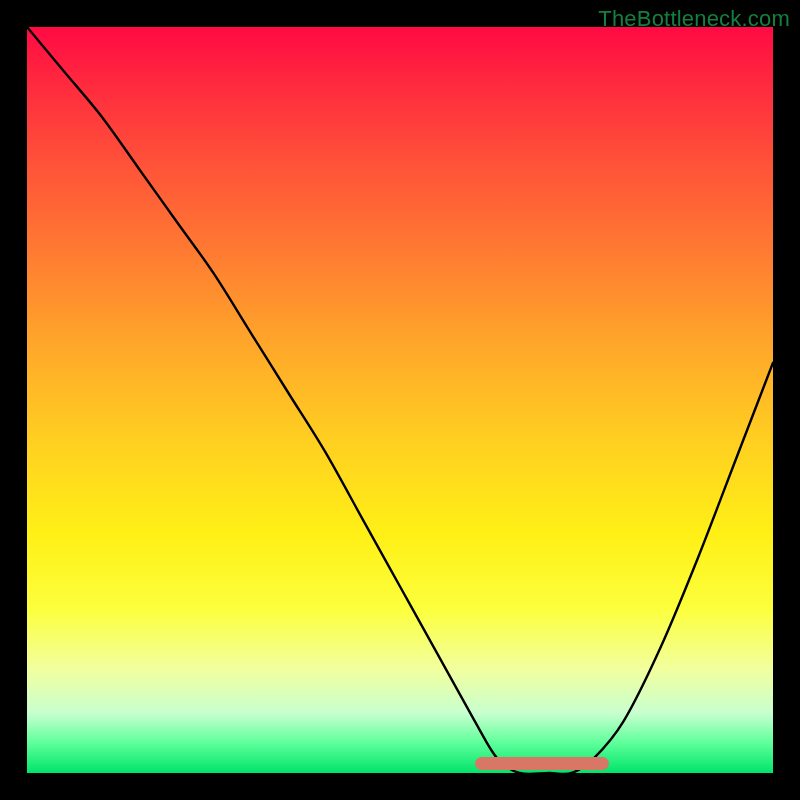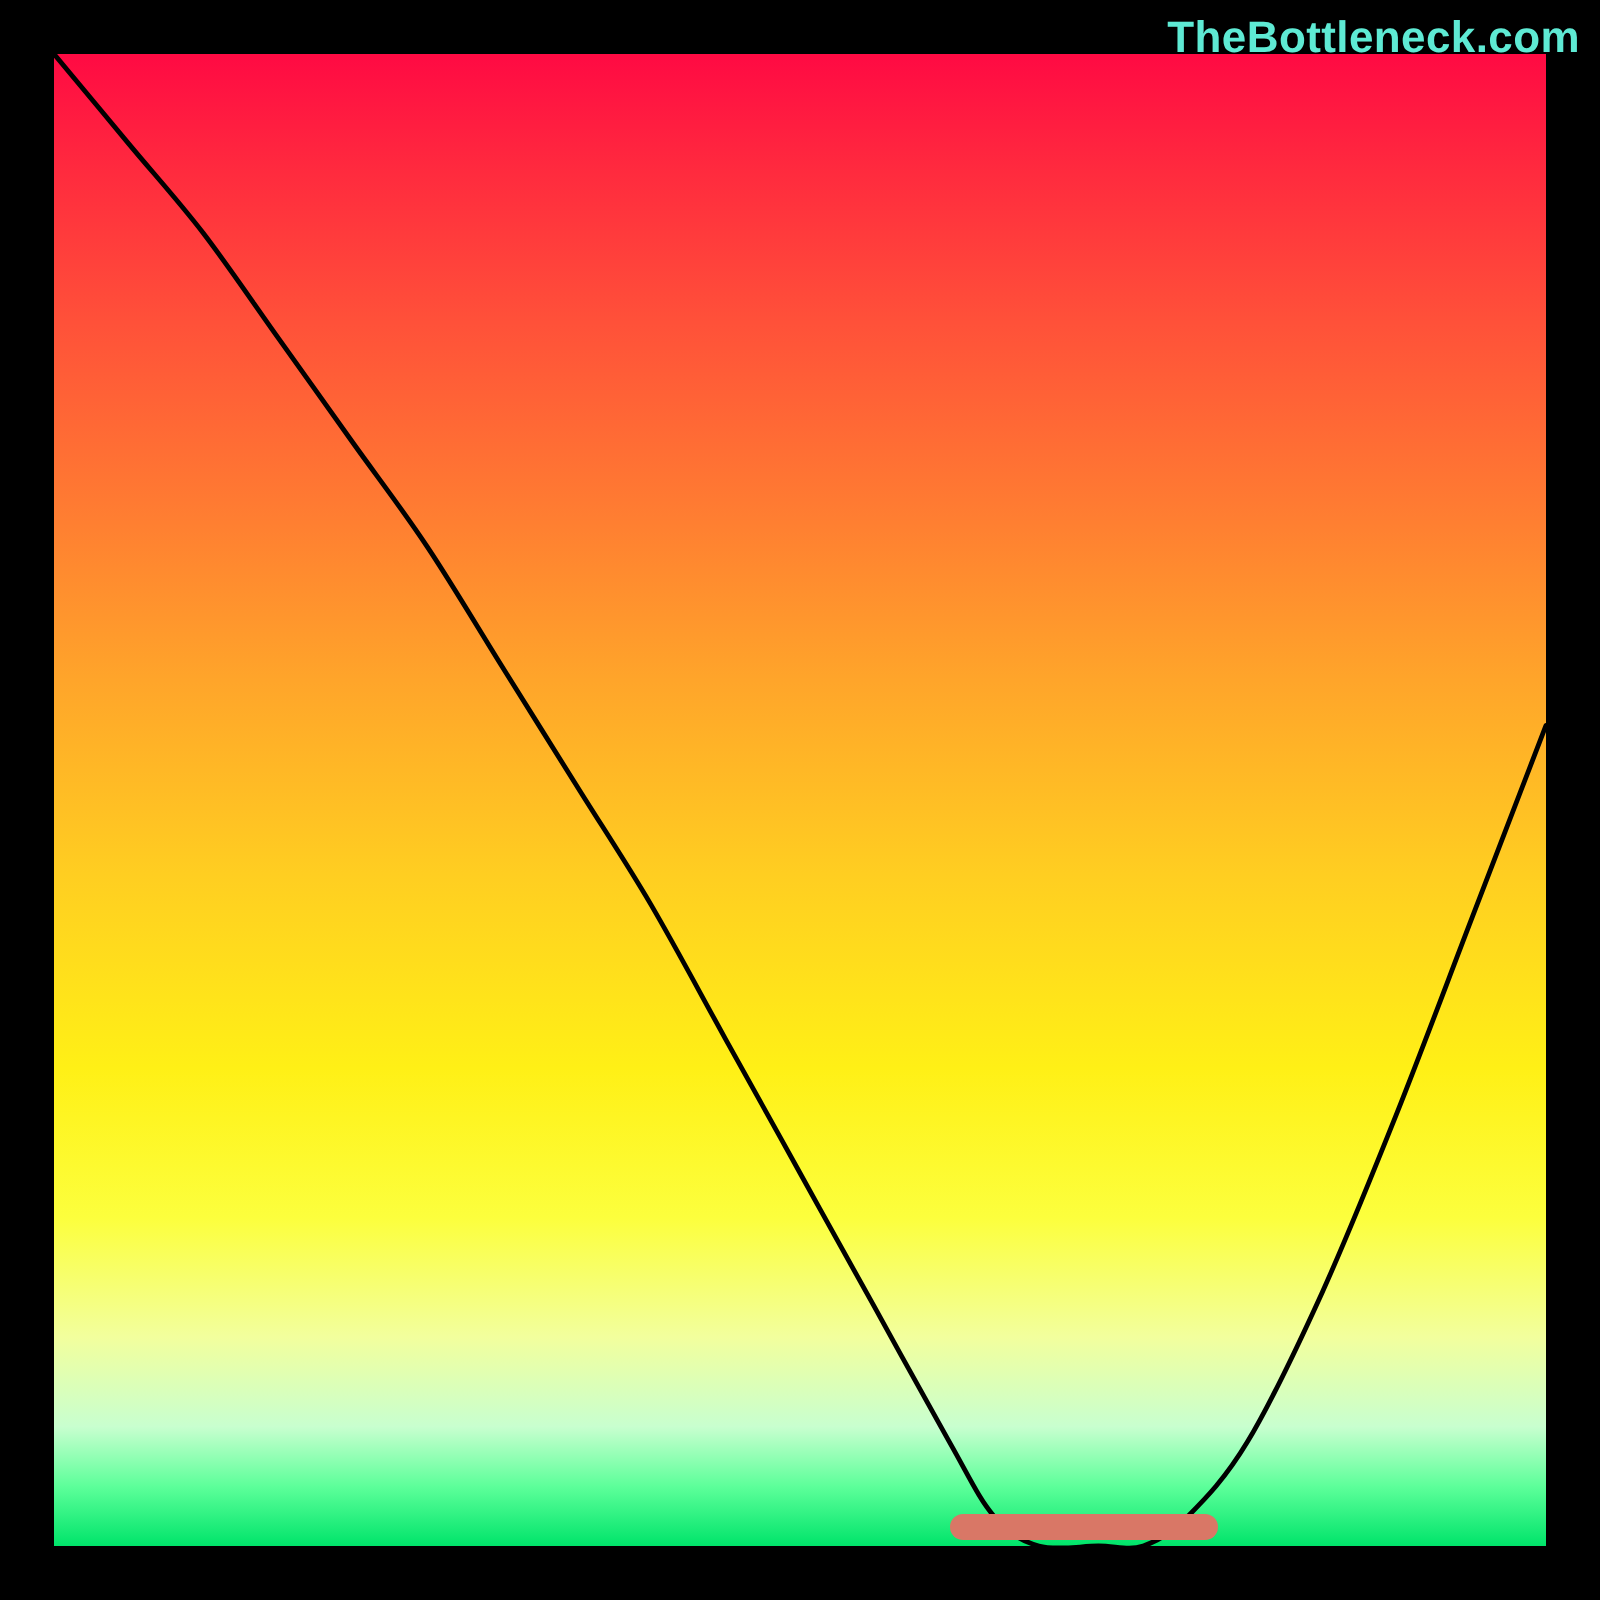--- a/index.html
+++ b/index.html
@@ -30,22 +30,22 @@
       #5dff9a 96%,
       #00e46a 100%
     );
   }
   .watermark {
     position: absolute;
     top: 6px;
     right: 10px;
     font-family: Arial, Helvetica, sans-serif;
     font-size: 22px;
-    font-weight: 700;
-    color: #5eead4;
+    font-weight: 400;
+    color: #15803d;
     letter-spacing: 0.2px;
   }
   svg.curve {
     position: absolute;
     left: 0;
     top: 0;
     width: 746px;
     height: 746px;
   }
   .baseline-pill {

